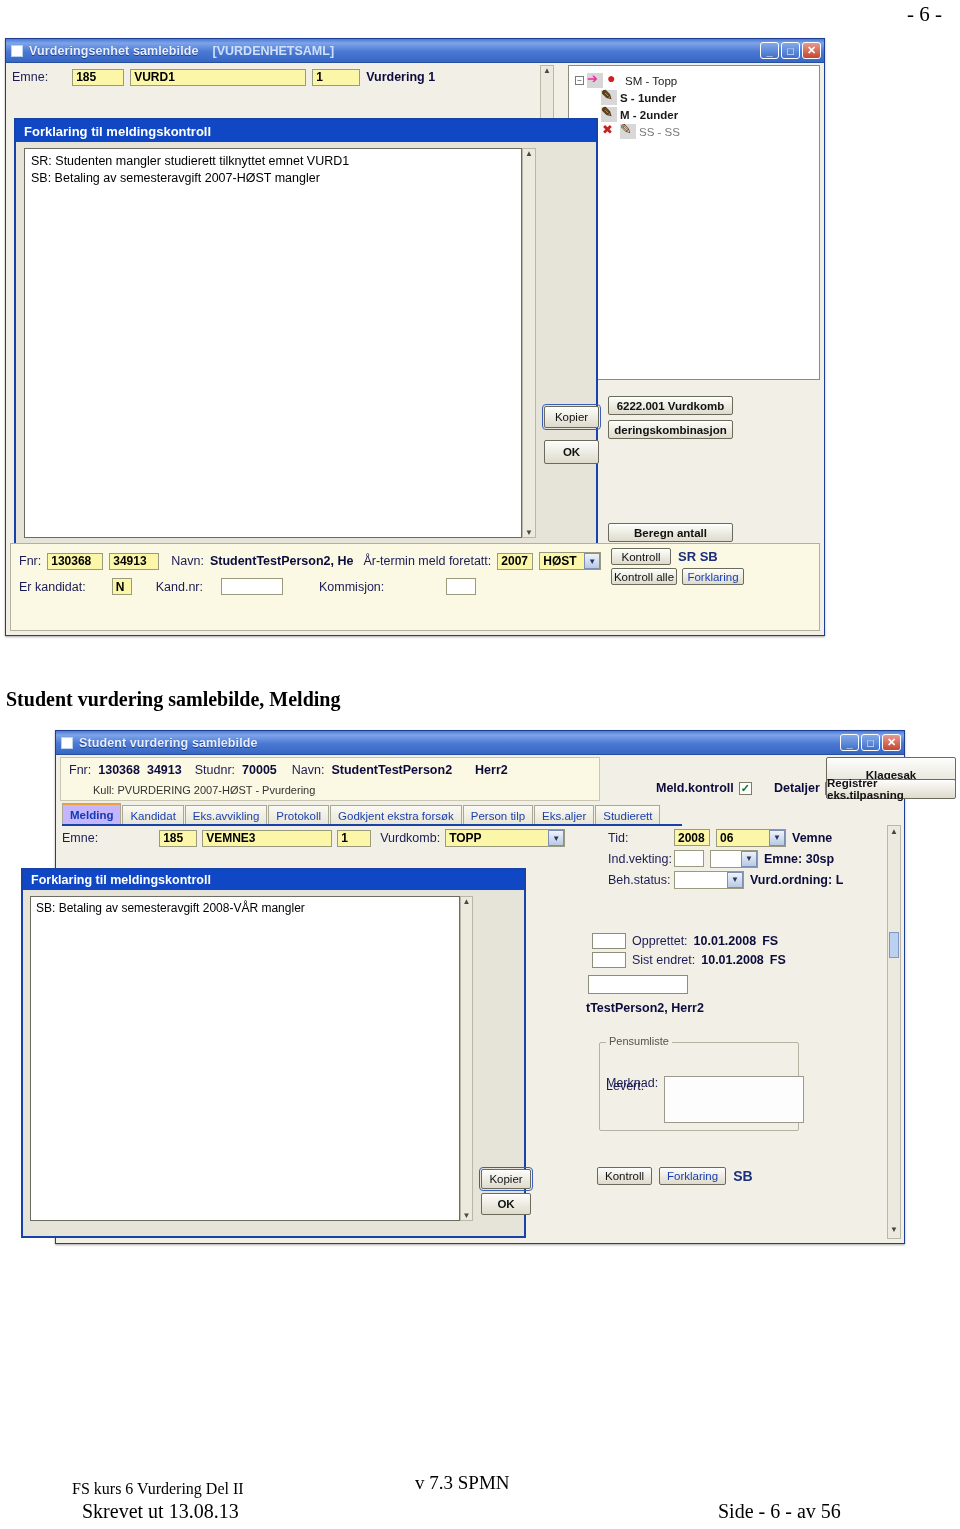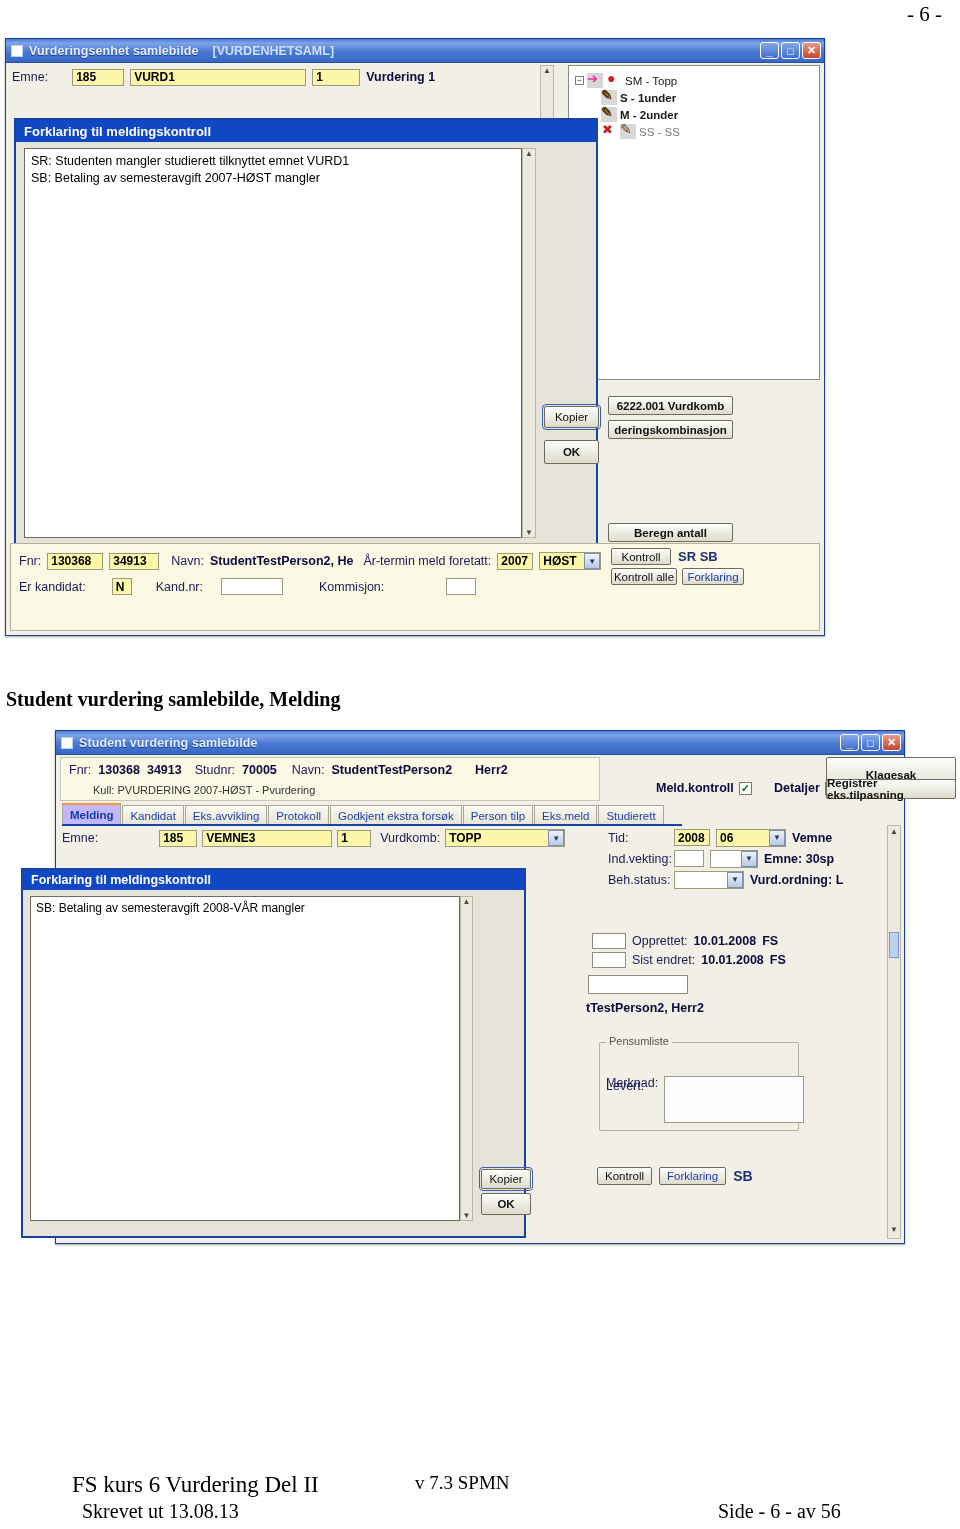--- a/index.html
+++ b/index.html
@@ -13,21 +13,21 @@
   
   .page-number {
     position:absolute; right:18px; top:2px;
     font-family:"Liberation Serif", serif; font-size:21px; color:#000;
   }
   .section-title {
     position:absolute; left:6px; top:688px;
     font-family:"Liberation Serif", serif; font-weight:bold; font-size:20px; color:#000;
   }
   .footer { position:absolute; left:0; top:1472px; width:960px; height:58px; }
-  .footer .f-left1 { position:absolute; left:72px; top:0px;  font-family:"Liberation Serif", serif; font-size:23px; }
+  .footer .f-left1 { position:absolute; left:72px; top:8px;  font-family:"Liberation Serif", serif; font-size:16px; }
   .footer .f-mid1  { position:absolute; left:415px; top:0px; font-family:"Liberation Serif", serif; font-size:19px; }
   .footer .f-left2 { position:absolute; left:82px; top:28px; font-family:"Liberation Serif", serif; font-size:20px; }
   .footer .f-right2{ position:absolute; left:718px; top:28px; font-family:"Liberation Serif", serif; font-size:20px; }
 
   
   .win {
     position:absolute;
     border:1px solid #1c3f94;
     background:#f2f0e6;
     box-shadow:0 1px 2px rgba(0,0,0,.35);
@@ -376,21 +376,21 @@
       <div class="btn w2-btn-reg">Registrer eks.tilpasning</div>
     </div>
 
     <div class="tabs">
       <div class="tab active">Melding</div>
       <div class="tab">Kandidat</div>
       <div class="tab">Eks.avvikling</div>
       <div class="tab">Protokoll</div>
       <div class="tab">Godkjent ekstra forsøk</div>
       <div class="tab">Person tilp</div>
-      <div class="tab">Eks.meld</div>
+      <div class="tab">Eks.aljer</div>
       <div class="tab">Studierett</div>
     </div>
     <div class="tab-underline"></div>
 
     <div class="w2-fieldrow">
       <span class="lbl">Emne:</span>
       <div class="fld" style="width:38px;margin-left:56px;">185</div>
       <div class="fld" style="width:130px;">VEMNE3</div>
       <div class="fld" style="width:34px;">1</div>
       <span class="lbl" style="margin-left:4px;">Vurdkomb:</span>

